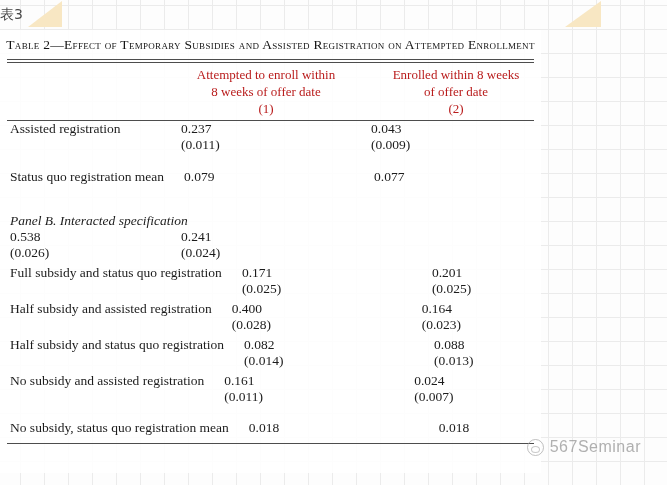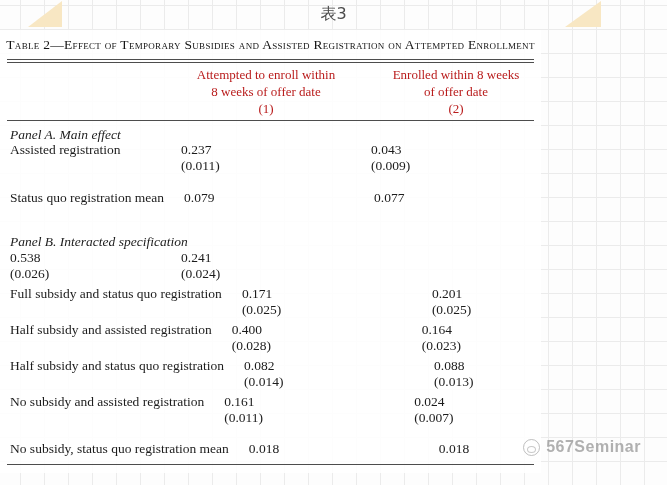--- a/index.html
+++ b/index.html
@@ -14,22 +14,22 @@
       linear-gradient(to bottom, #ebebeb 1px, transparent 1px);
     background-size:24px 24px;
     background-position:-4px -19px;
     overflow:hidden;
   }
   .banner {
     position:absolute; top:0; left:0; width:667px; height:30px;
   }
   .banner-title {
     position:absolute; top:4px; left:0; width:100%;
-    text-align:center; font-family:"DejaVu Sans", sans-serif;
-    font-size:16px; color:#4a4a4a; line-height:20px;
+    font-family:"DejaVu Sans", sans-serif;
+    font-size:14px; color:#4a4a4a; line-height:20px;
   }
   .tri { position:absolute; bottom:3px; height:26px; }
   .tri-left  { left:28px;  width:34px; }
   .tri-right { left:565px; width:36px; }
   .tri::after {
     content:""; display:block; width:100%; height:100%;
     background:#f8e7c3;
     clip-path:polygon(0 100%, 100% 0, 100% 100%);
   }
   .paper {
@@ -67,21 +67,20 @@
   #rowA-mean { margin-top:16px; }
   #panelB-label { margin-top:29px; margin-bottom:1px; }
   #rowB-mean { margin-top:15px; }
   .rule-bottom { margin-top:8px; }
   .watermark {
     position:absolute; top:438px; right:26px;
     display:flex; align-items:center; gap:6px;
     font-family:"Liberation Sans", sans-serif;
     font-size:16px; color:rgba(150,150,150,0.75);
     letter-spacing:0.5px;
-    font-weight:bold;
   }
   .wm-logo {
     display:inline-block; width:17px; height:17px;
     border:1.6px solid rgba(165,165,165,0.7); border-radius:50%;
     position:relative;
   }
   .wm-logo::before {
     content:""; position:absolute; left:3px; top:6px;
     width:7px; height:5px;
     border:1.2px solid rgba(165,165,165,0.6); border-radius:50%;
@@ -111,21 +110,20 @@
     </div>
     <div class="hdr-cell">
       <div>Enrolled within 8 weeks</div>
       <div>of offer date</div>
       <div>(2)</div>
     </div>
   </div>
 
   <div class="rule"></div>
 
-  <div class="panel-label" id="panelA-label">Panel A. Main effect</div>
 
   <div class="grid-row coef">
     <div class="lbl">Assisted registration</div>
     <div class="num">
       <div>0.237</div>
       <div>(0.011)</div>
     </div>
     <div class="num">
       <div>0.043</div>
       <div>(0.009)</div>

